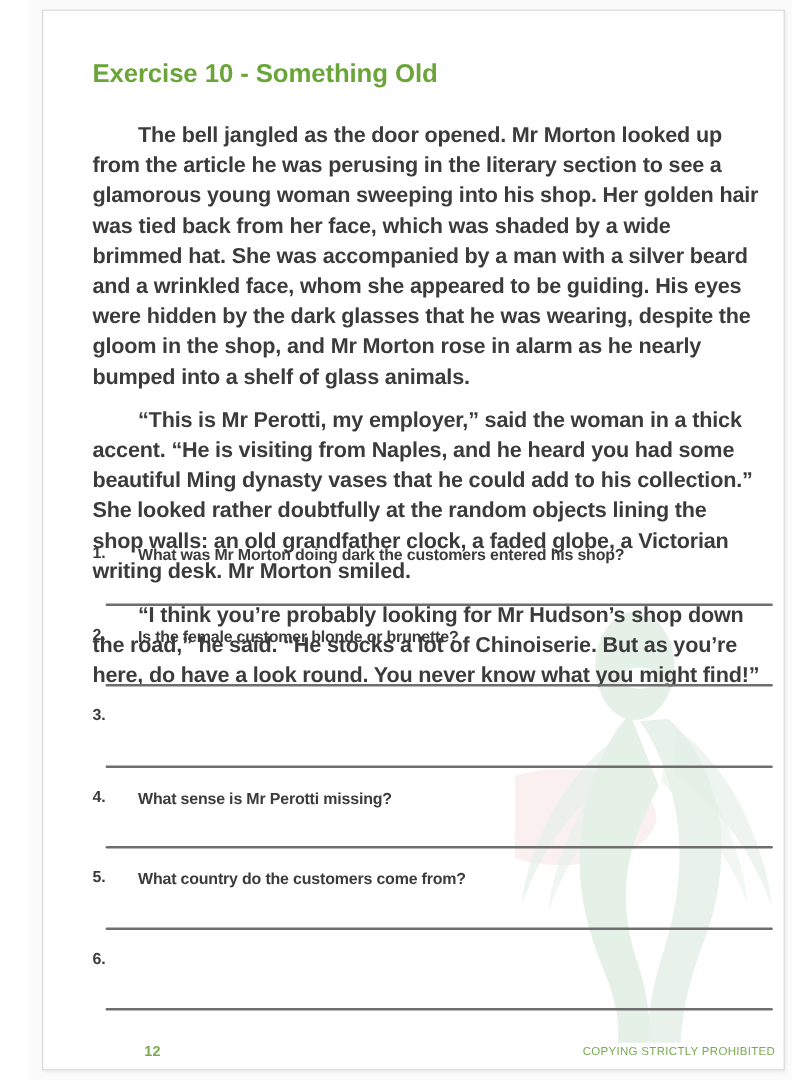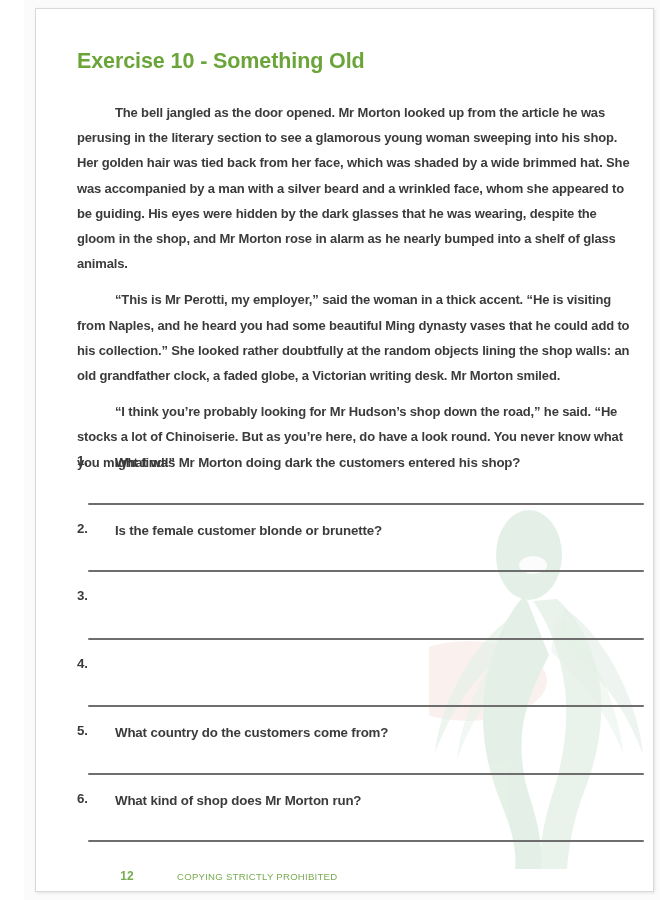--- a/index.html
+++ b/index.html
@@ -67,21 +67,21 @@
 
   .body-block {
     position: absolute;
     top: 91px;
     left: 0;
     width: 558px;
   }
 
   .para {
     margin: 0 0 11px 0;
-    font-size: 13px;
+    font-size: 18px;
     line-height: 25.2px;
     color: #3b3b3b;
     text-indent: 38px;
     text-align: left;
     font-weight: 600;
     letter-spacing: -0.15px;
   }
   .para:last-child { margin-bottom: 0; }
 
   
@@ -137,21 +137,21 @@
     top: 860px;
     width: 569px;
     display: flex;
     align-items: center;
     font-size: 9.6px;
     color: #7aab52;
     letter-spacing: 0.05px;
   }
   .footer-left   { width: 250px; text-align: left; }
   .footer-center { width: 100px; text-align: center; font-size: 12px; font-weight: bold; }
-  .footer-right  { flex: 1;      text-align: left; letter-spacing: 0.25px; }
+  .footer-right  { flex: 1;      text-align: right; letter-spacing: 0.25px; }
 </style>
 </head>
 <body>
 
 <div id="page-root">
   <div class="paper">
 
     <div class="watermark">
       <svg viewBox="0 0 230 390" xmlns="http://www.w3.org/2000/svg" aria-hidden="true">
         <g opacity="0.55">
@@ -199,36 +199,36 @@
         <div class="question-item">
           <div class="q-row">
             <span class="q-num">3.</span>
           </div>
           <div class="answer-line"></div>
         </div>
 
         <div class="question-item">
           <div class="q-row">
             <span class="q-num">4.</span>
+            <span class="q-text">What sense is Mr Perotti missing?</span>
           </div>
           <div class="answer-line"></div>
         </div>
 
         <div class="question-item">
           <div class="q-row">
             <span class="q-num">5.</span>
             <span class="q-text">What country do the customers come from?</span>
           </div>
           <div class="answer-line"></div>
         </div>
 
         <div class="question-item">
           <div class="q-row">
             <span class="q-num">6.</span>
-            <span class="q-text">What kind of shop does Mr Morton run?</span>
           </div>
           <div class="answer-line"></div>
         </div>
 
       </div>
     </div>
 
     <div class="footer">
       <span class="footer-center">12</span>
       <span class="footer-right">COPYING STRICTLY PROHIBITED</span>

